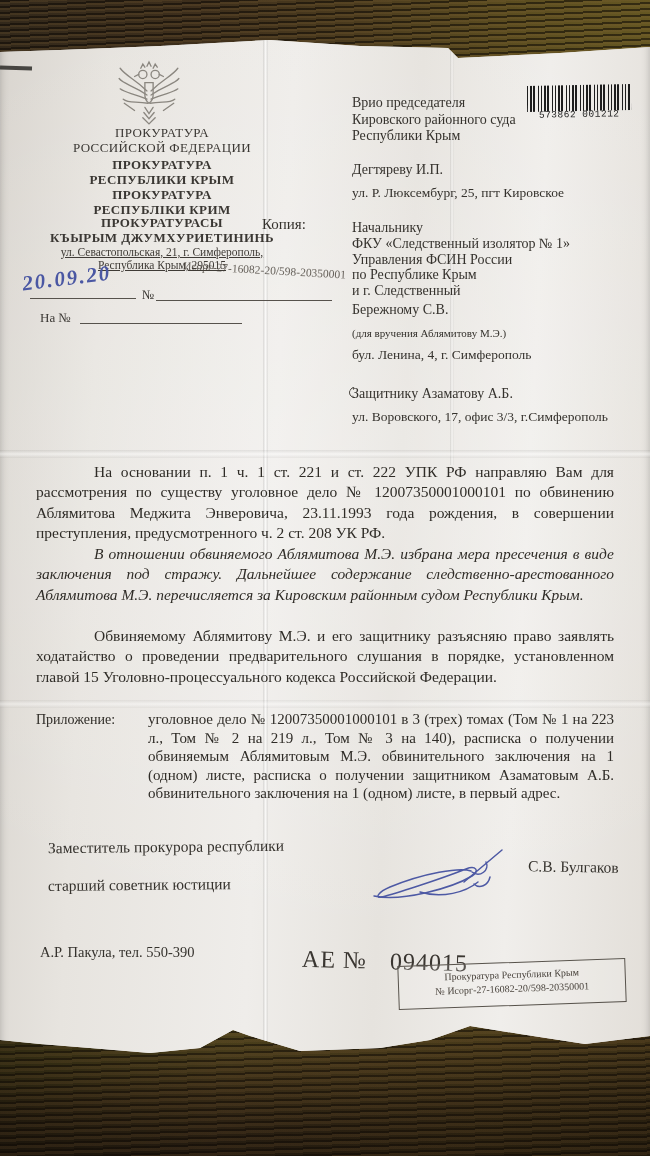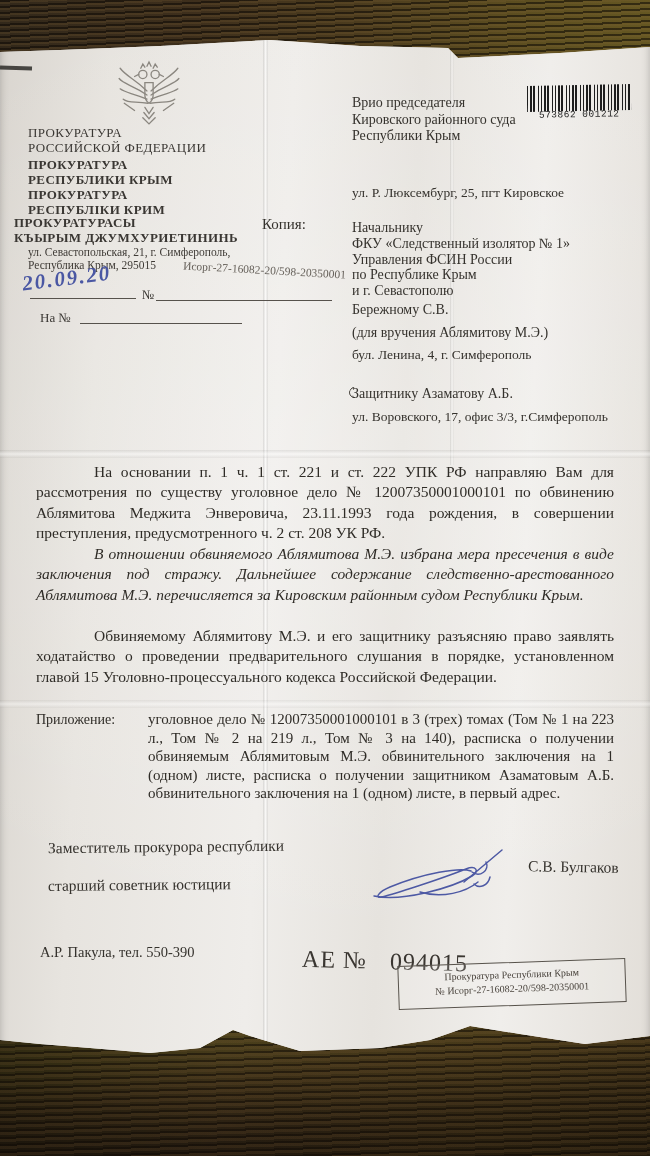--- a/index.html
+++ b/index.html
@@ -28,21 +28,21 @@
     color:#2e2b27;}
   .crease-v{position:absolute;top:40px;bottom:100px;left:263px;width:5px;
     background:linear-gradient(90deg,rgba(0,0,0,.10),rgba(255,255,255,.55),rgba(0,0,0,.08));}
   .crease-v2{position:absolute;top:45px;height:420px;left:450px;width:4px;
     background:linear-gradient(90deg,rgba(0,0,0,.10),rgba(255,255,255,.4),rgba(0,0,0,.05));}
   .crease-h1{position:absolute;left:0;right:0;top:450px;height:8px;
     background:linear-gradient(180deg,rgba(0,0,0,.07),rgba(255,255,255,.4),rgba(0,0,0,.05));}
   .crease-h2{position:absolute;left:0;right:0;top:700px;height:8px;
     background:linear-gradient(180deg,rgba(0,0,0,.05),rgba(255,255,255,.35),rgba(0,0,0,.04));}
   .abs{position:absolute;}
-  .ctr{text-align:left;}
+  .ctr{text-align:center;}
   
   .lh{left:28px;width:268px;font-size:13px;line-height:14.5px;letter-spacing:.4px;color:#3a3733;}
   .lh.bold{font-weight:bold;}
   .addr{left:28px;width:268px;font-size:11.5px;line-height:13px;color:#3f3b36;}
   .refover{left:183px;top:265px;width:200px;font-size:11.5px;color:rgba(66,60,52,.8);
     transform:rotate(3.2deg);white-space:nowrap;}
   .hand{left:22px;top:266px;font-size:21px;font-style:italic;font-weight:bold;
     color:#4a57a3;transform:rotate(-7deg);letter-spacing:2px;}
   .fline{border-bottom:1.2px solid #56524c;height:0;}
   .small-label{font-size:13px;color:#3a3733;}
@@ -108,21 +108,21 @@
       <div>РЕСПУБЛИКИ  КРЫМ</div>
     </div>
     <div class="abs lh bold ctr" style="top:188px;">
       <div>ПРОКУРАТУРА</div>
       <div>РЕСПУБЛІКИ  КРИМ</div>
     </div>
     <div class="abs lh bold ctr" style="top:216px;left:14px;width:296px;">
       <div>ПРОКУРАТУРАСЫ</div>
       <div>КЪЫРЫМ ДЖУМХУРИЕТИНИНЬ</div>
     </div>
-    <div class="abs addr ctr" style="top:246px;">
+    <div class="abs addr ctr" style="top:246px;text-decoration:underline;">
       <div>ул. Севастопольская, 21, г. Симферополь,</div>
       <div>Республика Крым, 295015</div>
     </div>
     <div class="abs refover">Исорг-27-16082-20/598-20350001</div>
 
     <div class="abs hand">20.09.20</div>
     <div class="abs fline" style="left:30px;top:298px;width:106px;"></div>
     <span class="abs small-label" style="left:142px;top:287px;">№</span>
     <div class="abs fline" style="left:156px;top:300px;width:176px;"></div>
     <span class="abs small-label" style="left:40px;top:310px;">На №</span>
@@ -133,31 +133,32 @@
     <div class="abs barcode-wrap">
       <div class="bars"></div>
       <div class="bdigits">573862 001212</div>
     </div>
 
     <div class="abs rcol" style="top:95px;">
       <div>Врио председателя</div>
       <div>Кировского районного суда</div>
       <div>Республики Крым</div>
     </div>
+    <div class="abs rcol" style="top:162px;">Дегтяреву И.П.</div>
     <div class="abs rcol sm" style="top:185px;">ул. Р. Люксембург, 25, пгт Кировское</div>
 
     <div class="abs rcol" style="top:220px;line-height:15.8px;">
       <div>Начальнику</div>
       <div>ФКУ «Следственный изолятор № 1»</div>
       <div>Управления ФСИН России</div>
       <div>по Республике Крым</div>
-      <div>и г. Севастополю</div>
+      <div>и г. Следственный</div>
     </div>
     <div class="abs rcol" style="top:302px;">Бережному С.В.</div>
-    <div class="abs rcol sm" style="top:325px;font-size:14px;">(для вручения Аблямитову М.Э.)</div>
+    <div class="abs rcol sm" style="top:325px;font-size:11px;">(для вручения Аблямитову М.Э.)</div>
     <div class="abs rcol sm" style="top:347px;">бул. Ленина, 4, г. Симферополь</div>
 
     <div class="abs hook"></div>
     <div class="abs rcol" style="top:386px;">Защитнику Азаматову А.Б.</div>
     <div class="abs rcol sm" style="top:409px;">ул. Воровского, 17, офис 3/3, г.Симферополь</div>
 
     <div class="abs body-p" style="top:462px;">На основании п. 1 ч. 1 ст. 221 и ст. 222 УПК РФ направляю Вам для рассмотрения по существу уголовное дело № 12007350001000101 по обвинению Аблямитова Меджита Энверовича, 23.11.1993 года рождения, в совершении преступления, предусмотренного ч. 2 ст. 208 УК РФ.</div>
     <div class="abs body-p" style="top:544px;font-style:italic;">В отношении обвиняемого Аблямитова М.Э. избрана мера пресечения в виде заключения под стражу. Дальнейшее содержание следственно-арестованного Аблямитова М.Э. перечисляется за Кировским районным судом Республики Крым.</div>
     <div class="abs body-p" style="top:626px;">Обвиняемому Аблямитову М.Э. и его защитнику разъясняю право заявлять ходатайство о проведении предварительного слушания в порядке, установленном главой 15 Уголовно-процессуального кодекса Российской Федерации.</div>
 

